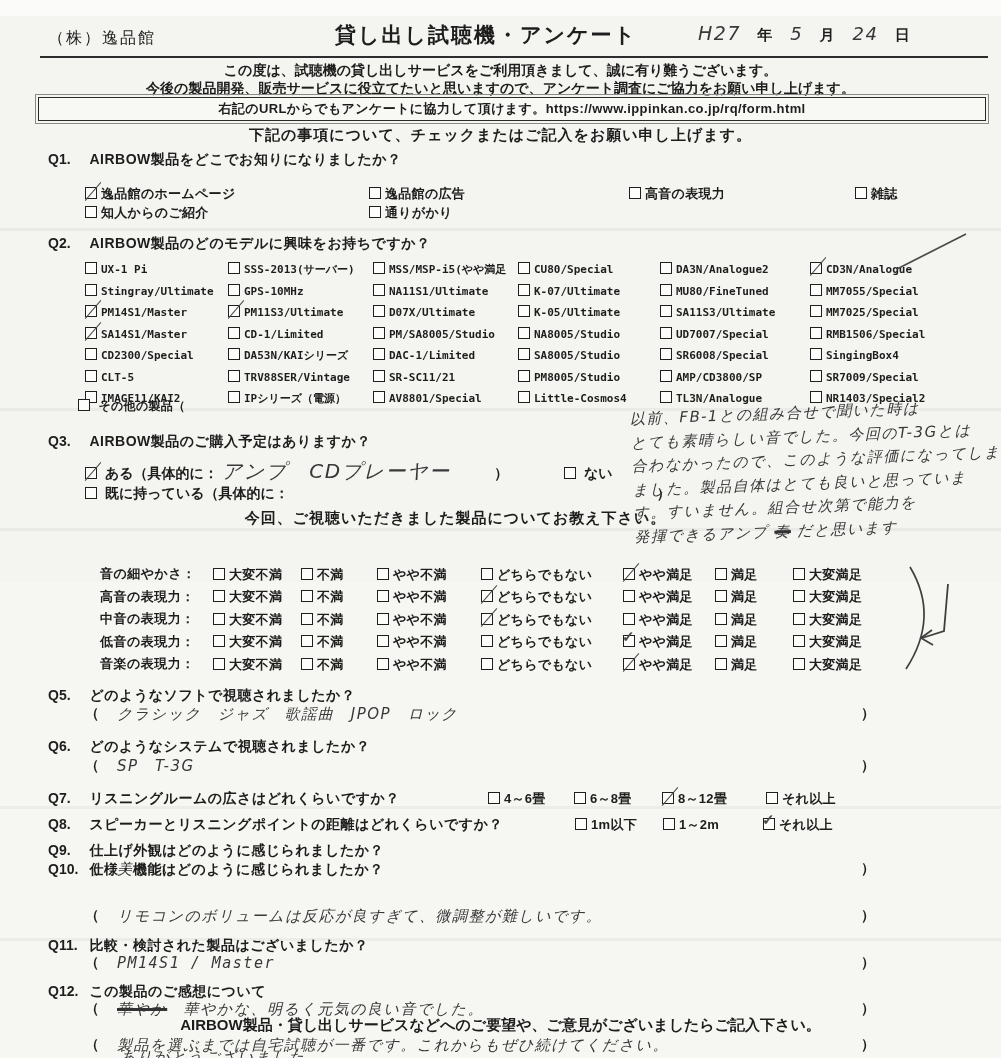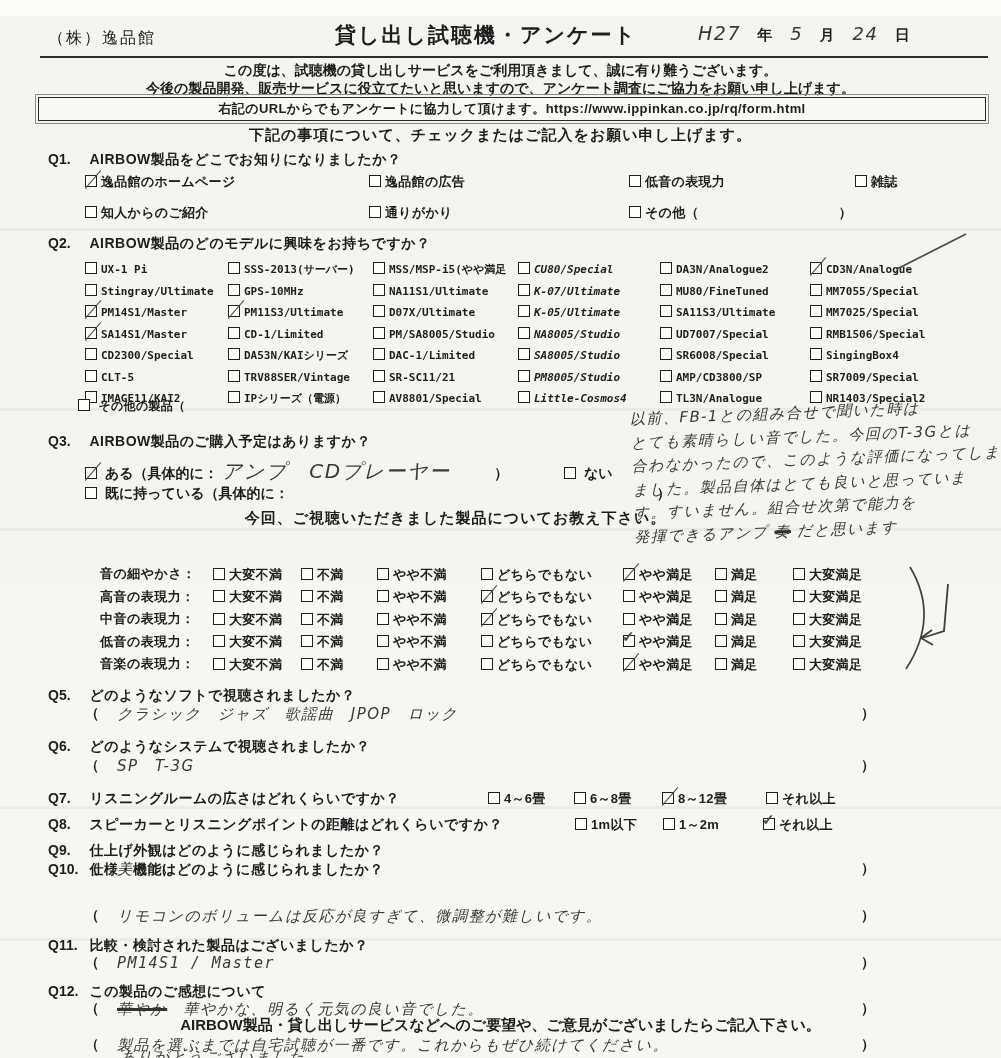--- a/index.html
+++ b/index.html
@@ -19,21 +19,21 @@
   .qtext{font-weight:700;font-size:14px;letter-spacing:.5px;}
   
   .cb{position:relative;display:inline-block;width:10px;height:10px;border:1.5px solid #1f1f1f;margin-right:4px;vertical-align:-1px;background:#fdfdfc;}
   .cb.slash::after{content:"";position:absolute;left:-5px;top:3px;width:24px;border-top:1.7px solid #4a4a4a;transform:rotate(-49deg);transform-origin:center;}
   .cb.check::after{content:"✓";position:absolute;left:-2px;top:-8px;font-size:15px;color:#4a4a4a;font-weight:700;font-style:normal;}
   .opt{display:inline-block;white-space:nowrap;}
   .optlabel{font-size:13px;font-weight:600;letter-spacing:.3px;}
   .optlabel.mono{font-family:"DejaVu Sans Mono",monospace;font-size:11px;font-weight:600;letter-spacing:0;}
   .gap{display:inline-block;}
   
-  #q1-grid{display:grid;grid-template-columns:284px 260px 226px auto;row-gap:12px;}
+  #q1-grid{display:grid;grid-template-columns:284px 260px 226px auto;margin-top:12px;}
   #q2-grid{display:flex;}
   .q2col .opt{display:block;line-height:19.5px;}
   .q4row{display:flex;height:22.5px;align-items:center;}
   .q4label{width:113px;font-size:13px;font-weight:700;letter-spacing:.5px;flex:none;}
   .q4row .opt{flex:none;}
   
   .hw{font-family:"DejaVu Sans",sans-serif;font-style:italic;color:#38383a;letter-spacing:1.5px;}
   .struck{text-decoration:line-through;text-decoration-thickness:2.5px;text-decoration-color:#333;}
   .ansline{position:absolute;left:85px;width:790px;display:flex;font-size:15px;}
   .ansline .paren{font-weight:600;font-size:14px;flex:none;}
@@ -72,25 +72,24 @@
   <div class="urlbox">右記のURLからでもアンケートに協力して頂けます。https://www.ippinkan.co.jp/rq/form.html</div>
   <div class="abs center b" style="top:126px;font-size:15px;letter-spacing:1px;">下記の事項について、チェックまたはご記入をお願い申し上げます。</div>
 
   <div class="abs" style="left:48px;top:150px;">
     <span class="qnum">Q1.</span>
     <span class="qtext">AIRBOW製品をどこでお知りになりましたか？</span>
   </div>
   <div id="q1-grid" class="abs" style="left:85px;top:172px;width:905px;">
       <span class="opt"><span class="cb slash"></span><span class="optlabel">逸品館のホームページ</span></span>
       <span class="opt"><span class="cb"></span><span class="optlabel">逸品館の広告</span></span>
-      <span class="opt"><span class="cb"></span><span class="optlabel">低音の表現力</span></span>
+      <span class="opt"><span class="cb"></span><span class="optlabel">高音の表現力</span></span>
       <span class="opt"><span class="cb"></span><span class="optlabel">雑誌</span></span>
       <span class="opt"><span class="cb"></span><span class="optlabel">知人からのご紹介</span></span>
       <span class="opt"><span class="cb"></span><span class="optlabel">通りがかり</span></span>
-      <span class="opt"><span class="cb"></span><span class="optlabel">その他（</span><span class="gap" style="width: 140px;"></span><span class="optlabel">）</span></span>
     </div>
 
   <div class="abs" style="left:48px;top:234px;">
     <span class="qnum">Q2.</span>
     <span class="qtext">AIRBOW製品のどのモデルに興味をお持ちですか？</span>
   </div>
   <div id="q2-grid" class="abs" style="left:85px;top:258px;width:910px;">
       <div class="q2col" style="width: 143px;">
         <span class="opt"><span class="cb"></span><span class="optlabel mono">UX-1 Pi</span></span>
         <span class="opt"><span class="cb"></span><span class="optlabel mono">Stingray/Ultimate</span></span>
@@ -111,21 +110,21 @@
       </div>
       <div class="q2col" style="width: 145px;">
         <span class="opt"><span class="cb"></span><span class="optlabel mono">MSS/MSP-i5(やや満足</span></span>
         <span class="opt"><span class="cb"></span><span class="optlabel mono">NA11S1/Ultimate</span></span>
         <span class="opt"><span class="cb"></span><span class="optlabel mono">D07X/Ultimate</span></span>
         <span class="opt"><span class="cb"></span><span class="optlabel mono">PM/SA8005/Studio</span></span>
         <span class="opt"><span class="cb"></span><span class="optlabel mono">DAC-1/Limited</span></span>
         <span class="opt"><span class="cb"></span><span class="optlabel mono">SR-SC11/21</span></span>
         <span class="opt"><span class="cb"></span><span class="optlabel mono">AV8801/Special</span></span>
       </div>
-      <div class="q2col" style="width: 142px; font-style: italic;">
+      <div class="q2col" style="width: 142px;">
         <span class="opt"><span class="cb"></span><span class="optlabel mono">CU80/Special</span></span>
         <span class="opt"><span class="cb"></span><span class="optlabel mono">K-07/Ultimate</span></span>
         <span class="opt"><span class="cb"></span><span class="optlabel mono">K-05/Ultimate</span></span>
         <span class="opt"><span class="cb"></span><span class="optlabel mono">NA8005/Studio</span></span>
         <span class="opt"><span class="cb"></span><span class="optlabel mono">SA8005/Studio</span></span>
         <span class="opt"><span class="cb"></span><span class="optlabel mono">PM8005/Studio</span></span>
         <span class="opt"><span class="cb"></span><span class="optlabel mono">Little-Cosmos4</span></span>
       </div>
       <div class="q2col" style="width: 150px;">
         <span class="opt"><span class="cb"></span><span class="optlabel mono">DA3N/Analogue2</span></span>

